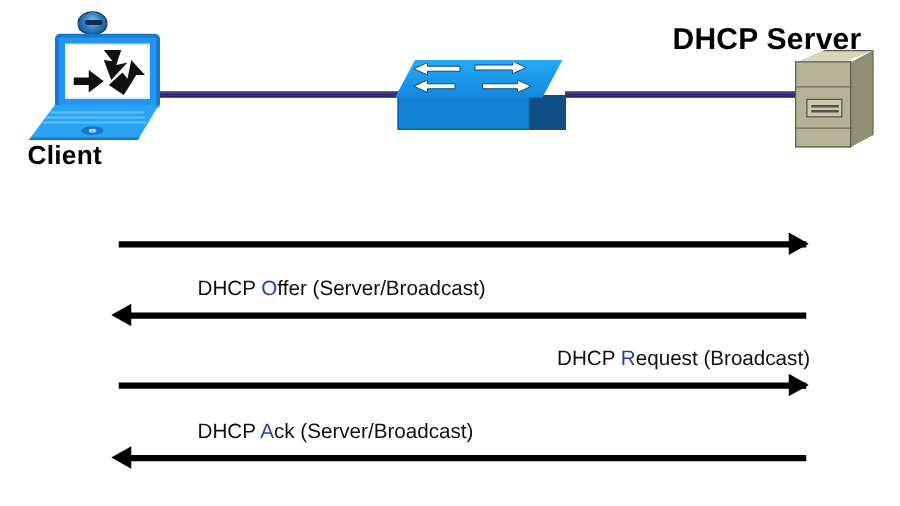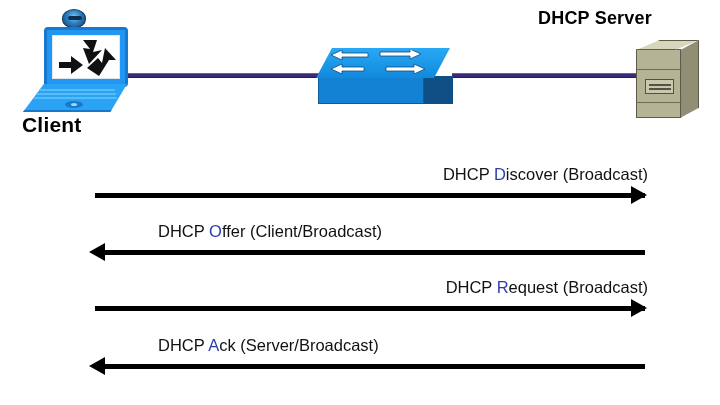--- a/index.html
+++ b/index.html
@@ -128,21 +128,21 @@
   }
 
   
   .label {
     position: absolute;
     font-weight: bold;
     color: #000000;
     white-space: nowrap;
   }
   .client-label { left: 22px; top: 113px; font-size: 21px; letter-spacing: .2px; }
-  .server-label { left: 538px; top: 8px; font-size: 18px; letter-spacing: .2px; }
+  .server-label { left: 538px; top: 18px; font-size: 24px; letter-spacing: .2px; }
 
   
   .msg { position: absolute; left: 0; width: 720px; height: 58px; }
   .msg-text {
     position: absolute;
     top: 0;
     font-size: 16.5px;
     color: #111111;
     white-space: nowrap;
     line-height: 22px;
@@ -231,30 +231,27 @@
       </div>
       <div class="srv-top"></div>
     </div>
 
     <div class="label client-label">Client</div>
 
     <div class="label server-label">DHCP Server</div>
   </div>
 
   <div class="msg" style="top:163px;">
-    <div class="msg-text right">
-      <span>DHCP </span><span class="hl">D</span><span>iscover (Broadcast)</span>
-    </div>
     <div class="arrow-line"></div>
     <div class="arrow-head head-right"></div>
   </div>
 
   <div class="msg" style="top:220px;">
     <div class="msg-text left">
-      <span>DHCP </span><span class="hl">O</span><span>ffer (Client/Broadcast)</span>
+      <span>DHCP </span><span class="hl">O</span><span>ffer (Server/Broadcast)</span>
     </div>
     <div class="arrow-line"></div>
     <div class="arrow-head head-left"></div>
   </div>
 
   <div class="msg" style="top:276px;">
     <div class="msg-text right">
       <span>DHCP </span><span class="hl">R</span><span>equest (Broadcast)</span>
     </div>
     <div class="arrow-line"></div>

